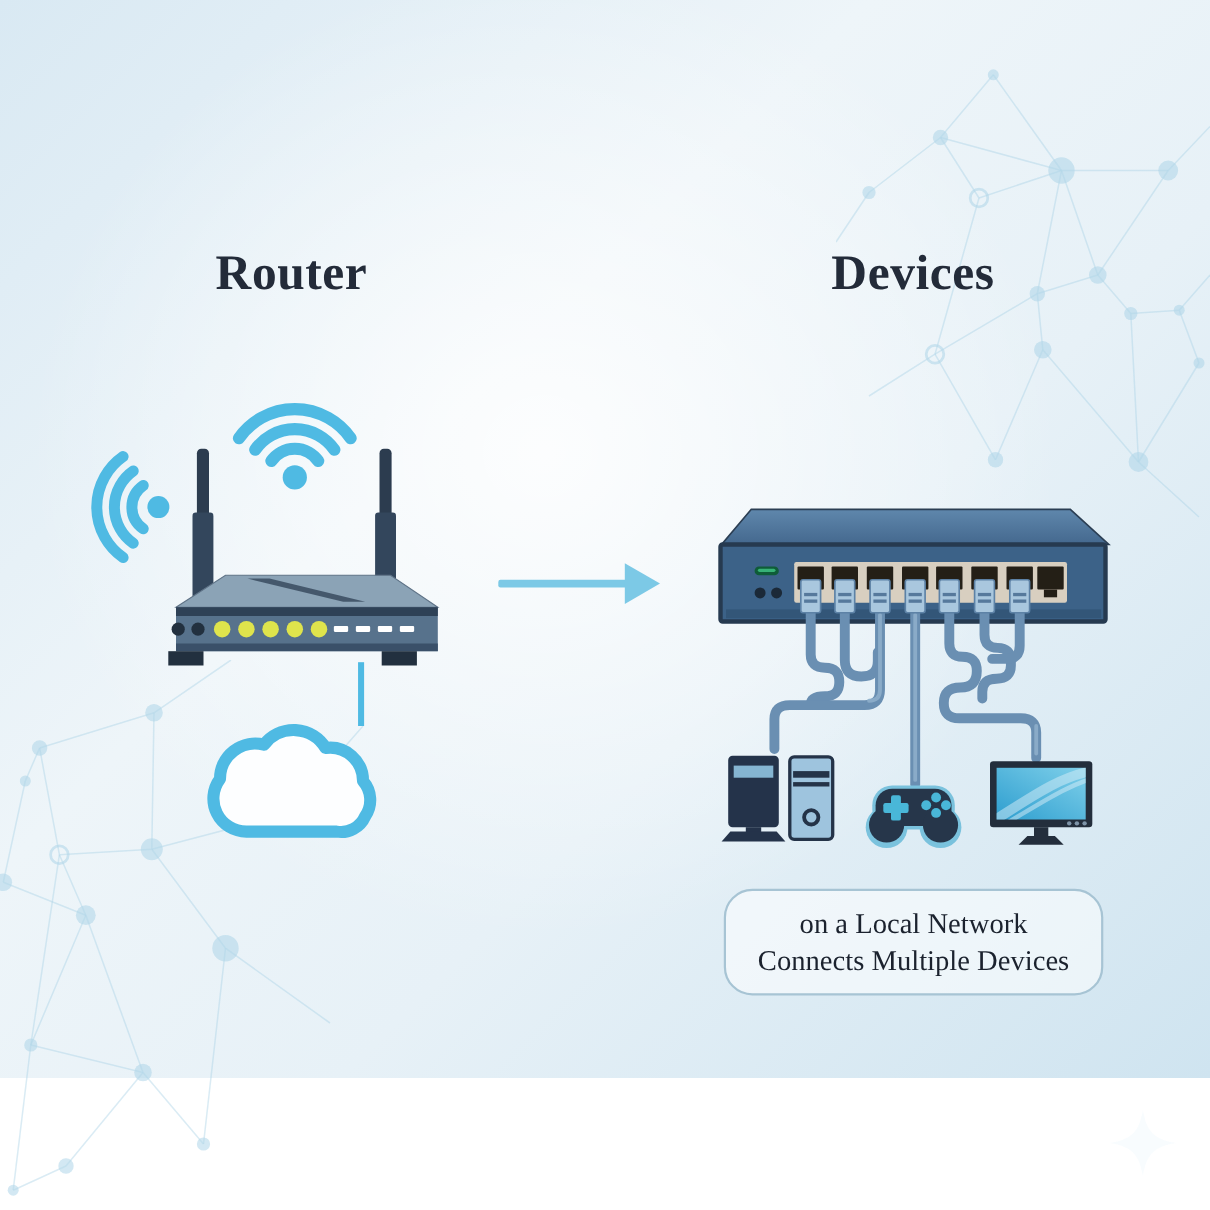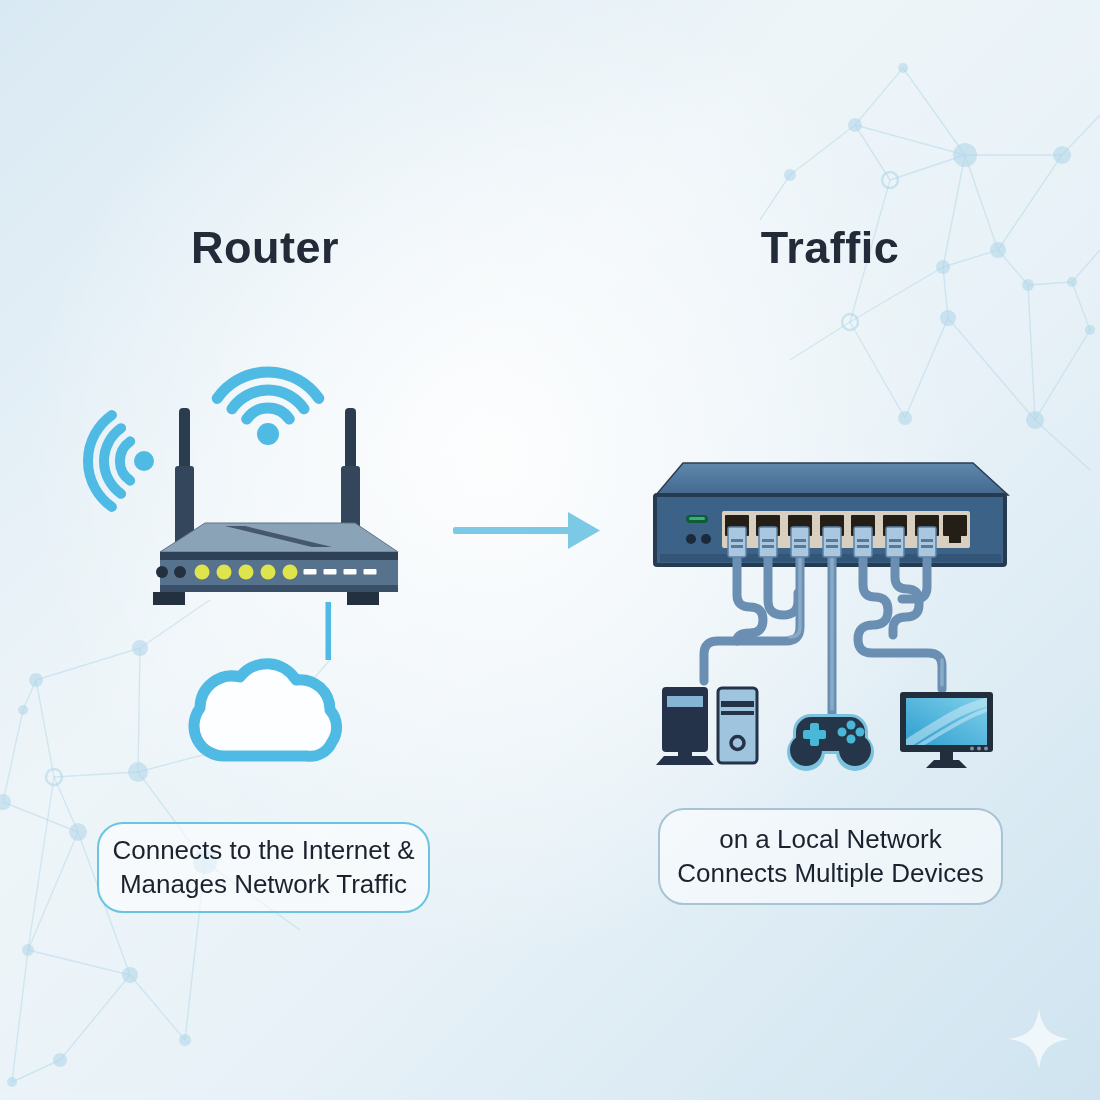--- a/index.html
+++ b/index.html
@@ -20,24 +20,25 @@
     --caption-border-left:#69c4df;
     --caption-border-right:#a7c4d4;
     --mesh-blue:#a9d2e6;
   }
   html,body{margin:0;padding:0;}
   body{
     width:1100px;height:1100px;overflow:hidden;
     font-family:"Liberation Sans","DejaVu Sans",sans-serif;
   }
   .stage{
-    position:relative;width:1100px;height:1100px;
+    position:relative;width:1100px;height:980px;
     background:
       radial-gradient(ellipse at 45% 42%, rgba(255,255,255,.85) 0%, rgba(255,255,255,0) 55%),
       linear-gradient(135deg,#d9e9f3 0%,#eef5f9 38%,#e7f1f7 62%,#cfe4f0 100%);
+    font-family: Liberation Serif, serif;
   }
   .stage svg{position:absolute;display:block;}
   .mesh{opacity:.85;}
   .mesh line{stroke:var(--mesh-blue);stroke-width:1.4;opacity:.5;}
   .mesh circle.n{fill:var(--mesh-blue);opacity:.6;}
   .mesh circle.ring{fill:none;stroke:var(--mesh-blue);stroke-width:2.5;opacity:.6;}
   .title{
     position:absolute;top:222px;width:330px;text-align:center;
     font-size:45px;font-weight:bold;color:var(--text-dark);letter-spacing:.5px;
   }
@@ -138,21 +139,21 @@
       <circle class="n" cx="205" cy="262" r="12" opacity=".35"></circle>
     <circle class="n" cx="28" cy="350" r="6"></circle>
       <circle class="n" cx="130" cy="375" r="8"></circle>
     <circle class="n" cx="60" cy="460" r="7"></circle>
       <circle class="n" cx="185" cy="440" r="6"></circle>
     <circle class="n" cx="12" cy="482" r="5"></circle>
       <circle class="n" cx="260" cy="140" r="6" opacity=".4"></circle>
   </svg>
 
   <div class="title left">Router</div>
-  <div class="title right">Traffic</div>
+  <div class="title right">Devices</div>
 
   <svg style="left:60px;top:350px;" width="400" height="440" viewBox="0 0 400 440">
 
     <g>
       <circle cx="208" cy="84" r="11" fill="var(--accent-blue)"></circle>
       <path class="wifi-arc" stroke-width="11" d="M186.7 69.1 A26 26 0 0 1 229.3 69.1"></path>
       <path class="wifi-arc" stroke-width="11" d="M172.0 58.8 A44 44 0 0 1 244.0 58.8"></path>
       <path class="wifi-arc" stroke-width="11" d="M157.2 48.4 A62 62 0 0 1 258.8 48.4"></path>
     </g>
 
@@ -325,24 +326,20 @@
         <path d="M274 294 C308 274 332 258 356 252" stroke="#d7eef8" stroke-width="4" fill="none" opacity=".5"></path>
       </g>
       <circle cx="332" cy="293.5" r="2" fill="#7e94a8"></circle>
         <circle cx="339" cy="293.5" r="2" fill="#7e94a8"></circle>
       <circle cx="346" cy="293.5" r="2" fill="#7e94a8"></circle>
       <rect x="300" y="297" width="13" height="8" fill="#232e3c"></rect>
       <polygon points="294,305 319,305 327,313 286,313" fill="#232e3c"></polygon>
     </g>
   </svg>
 
-  <div class="caption left">
-    <span>Connects to the Internet &amp;</span>
-    <span>Manages Network Traffic</span>
-  </div>
   <div class="caption right">
     <span>on a Local Network</span>
     <span>Connects Multiple Devices</span>
   </div>
 
   <svg style="left:1003px;top:1003px;" width="72" height="72" viewBox="0 0 72 72">
     <path d="M36 6 C39.5 26 46 32.5 66 36 C46 39.5 39.5 46 36 66 C32.5 46 26 39.5 6 36 C26 32.5 32.5 26 36 6 Z" fill="#f6fbfe" opacity=".8"></path>
   </svg>
 
 </div>

